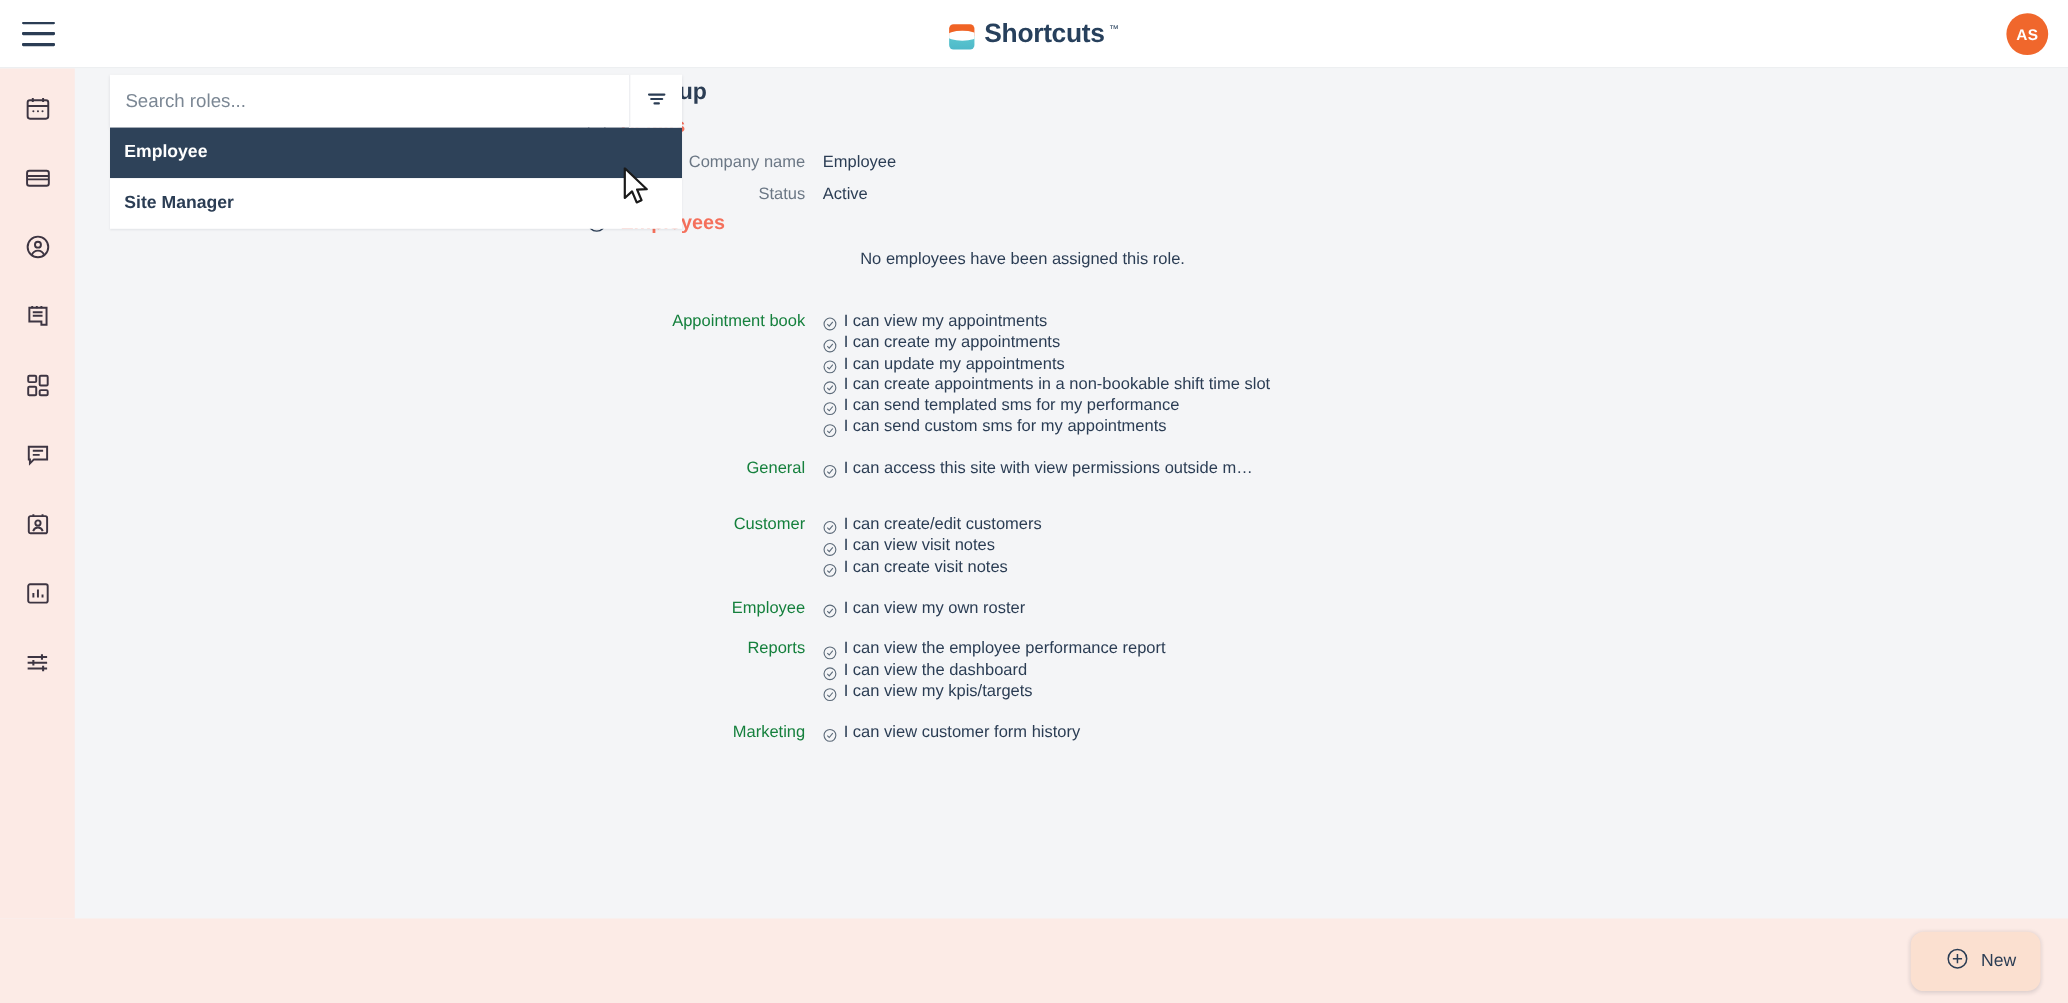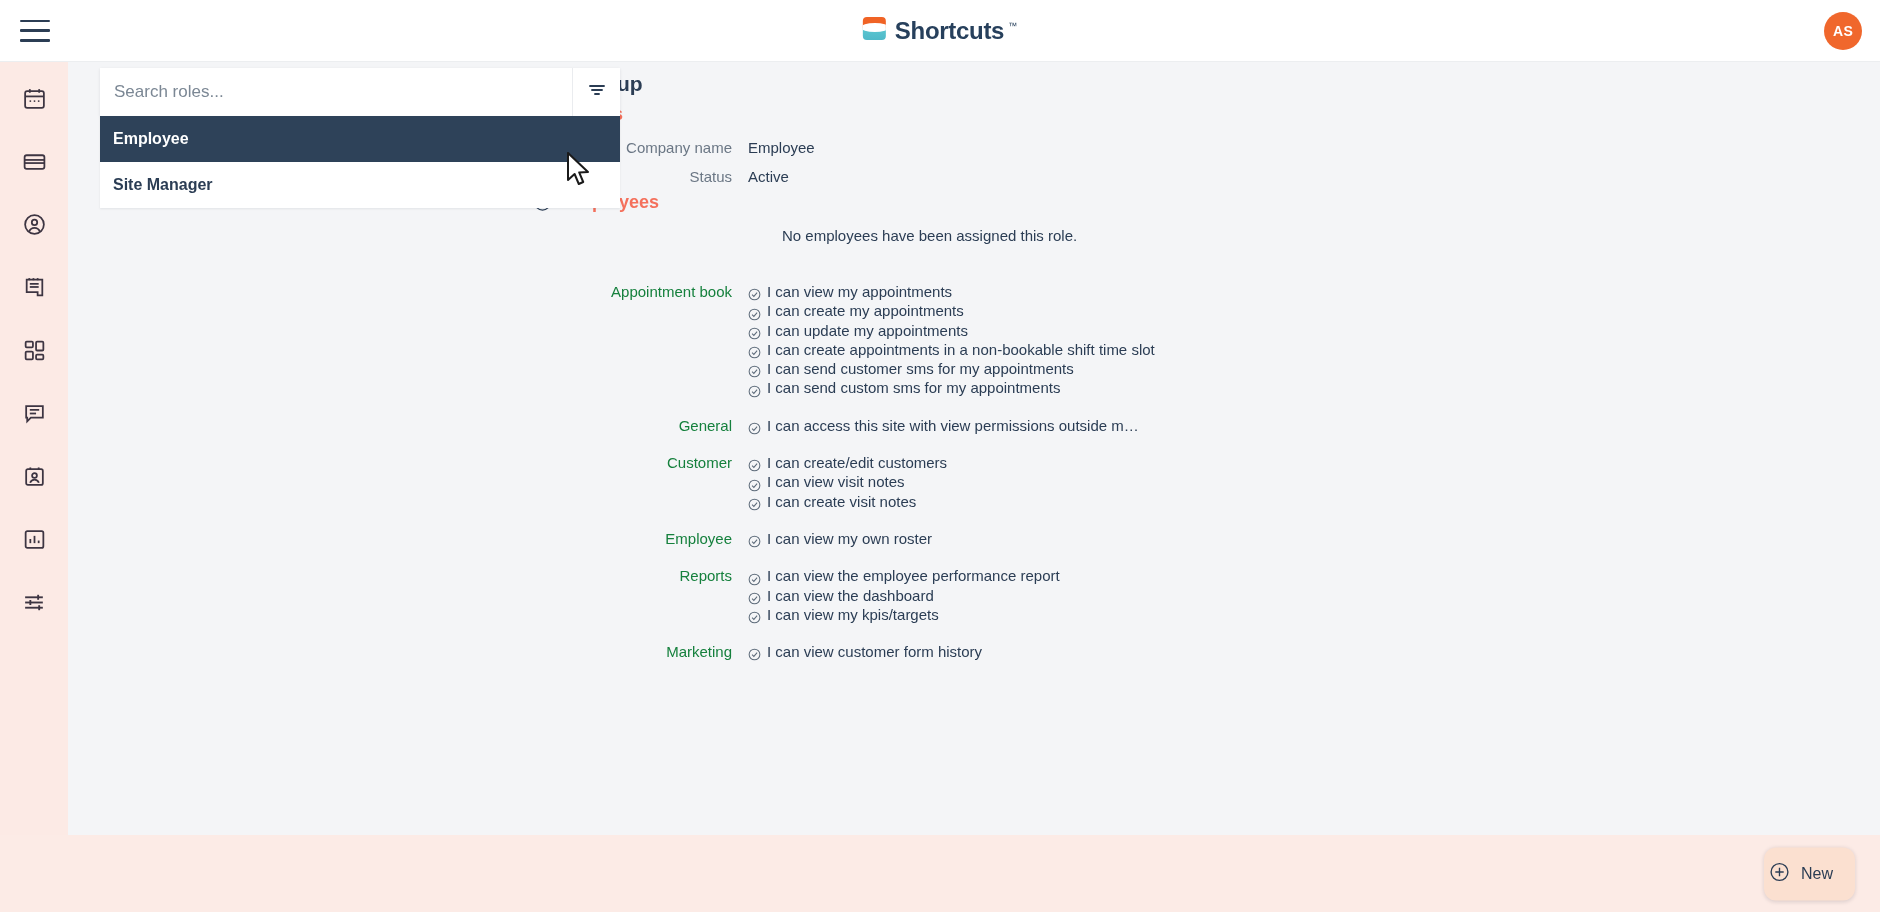--- a/index.html
+++ b/index.html
@@ -21,21 +21,21 @@
   .hamburger {
     position: absolute; left: 20px; top: 50%; transform: translateY(-50%);
     width: 30px; height: 22px;
     display: flex; flex-direction: column; justify-content: space-between;
     cursor: pointer;
   }
   .hamburger span { display: block; height: 2.6px; width: 100%; background: #2b3d54; border-radius: 1px; }
 
   .brand {
     position: absolute; left: 50%; top: 50%; transform: translate(-50%, -50%);
-    display: flex; align-items: flex-start; gap: 9px;
+    display: flex; align-items: flex-end; gap: 9px;
   }
   .brand-mark {
     width: 23px; height: 23px; border-radius: 4px;
     background: linear-gradient(180deg, #f06325 0%, #f06325 48%, #5bc6d0 48%, #4fb9c9 100%);
     position: relative; overflow: hidden;
   }
   .brand-mark::before {
     content: ""; position: absolute; left: -2px; top: 6px;
     width: 28px; height: 9px; background: #ffffff;
     border-radius: 50%;
@@ -156,21 +156,21 @@
   
   .bottombar {
     position: absolute; left: 0; bottom: 0; width: 1880px; height: 77px;
     background: #fcebe6;
     z-index: 25;
   }
   .new-btn {
     position: absolute; right: 25px; top: 50%; transform: translateY(-50%);
     display: flex; align-items: center; gap: 11px;
     background: #fbe0d0; border-radius: 12px;
-    padding: 14px 22px 14px 5px;
+    padding: 14px 22px 14px 32px;
     box-shadow: 0 1px 4px rgba(16,24,40,.14);
     cursor: pointer;
   }
   .new-btn-label { font-size: 16px; color: #2b3d54; }
 
   
   .cursor {
     position: absolute; left: 566px; top: 152px;
     width: 26px; height: 38px; z-index: 60; pointer-events: none;
   }
@@ -384,21 +384,21 @@
               </span>
               <span class="perm-text">I can create appointments in a non-bookable shift time slot</span>
             </div>
             <div class="perm-item">
               <span style="display: flex;">
                 <svg class="check" viewBox="0 0 16 16" fill="none" stroke="#5d6b7a" stroke-width="1.25">
                   <circle cx="8" cy="8" r="6.6"></circle>
                   <path d="M5 8.2 L7.2 10.4 L11.2 5.6"></path>
                 </svg>
               </span>
-              <span class="perm-text">I can send customer sms for my appointments</span>
+              <span class="perm-text">I can send templated sms for my performance</span>
             </div>
             <div class="perm-item">
               <span style="display: flex;">
                 <svg class="check" viewBox="0 0 16 16" fill="none" stroke="#5d6b7a" stroke-width="1.25">
                   <circle cx="8" cy="8" r="6.6"></circle>
                   <path d="M5 8.2 L7.2 10.4 L11.2 5.6"></path>
                 </svg>
               </span>
               <span class="perm-text">I can send custom sms for my appointments</span>
             </div>
@@ -411,21 +411,21 @@
               <span style="display: flex;">
                 <svg class="check" viewBox="0 0 16 16" fill="none" stroke="#5d6b7a" stroke-width="1.25">
                   <circle cx="8" cy="8" r="6.6"></circle>
                   <path d="M5 8.2 L7.2 10.4 L11.2 5.6"></path>
                 </svg>
               </span>
               <span class="perm-text">I can access this site with view permissions outside my ros…</span>
             </div>
           </div>
         </div>
-        <div class="perm-group" style="margin-top: 18px;">
+        <div class="perm-group" style="margin-top: 32px;">
           <div class="perm-label">Customer</div>
           <div class="perm-list">
             <div class="perm-item">
               <span style="display: flex;">
                 <svg class="check" viewBox="0 0 16 16" fill="none" stroke="#5d6b7a" stroke-width="1.25">
                   <circle cx="8" cy="8" r="6.6"></circle>
                   <path d="M5 8.2 L7.2 10.4 L11.2 5.6"></path>
                 </svg>
               </span>
               <span class="perm-text">I can create/edit customers</span>

